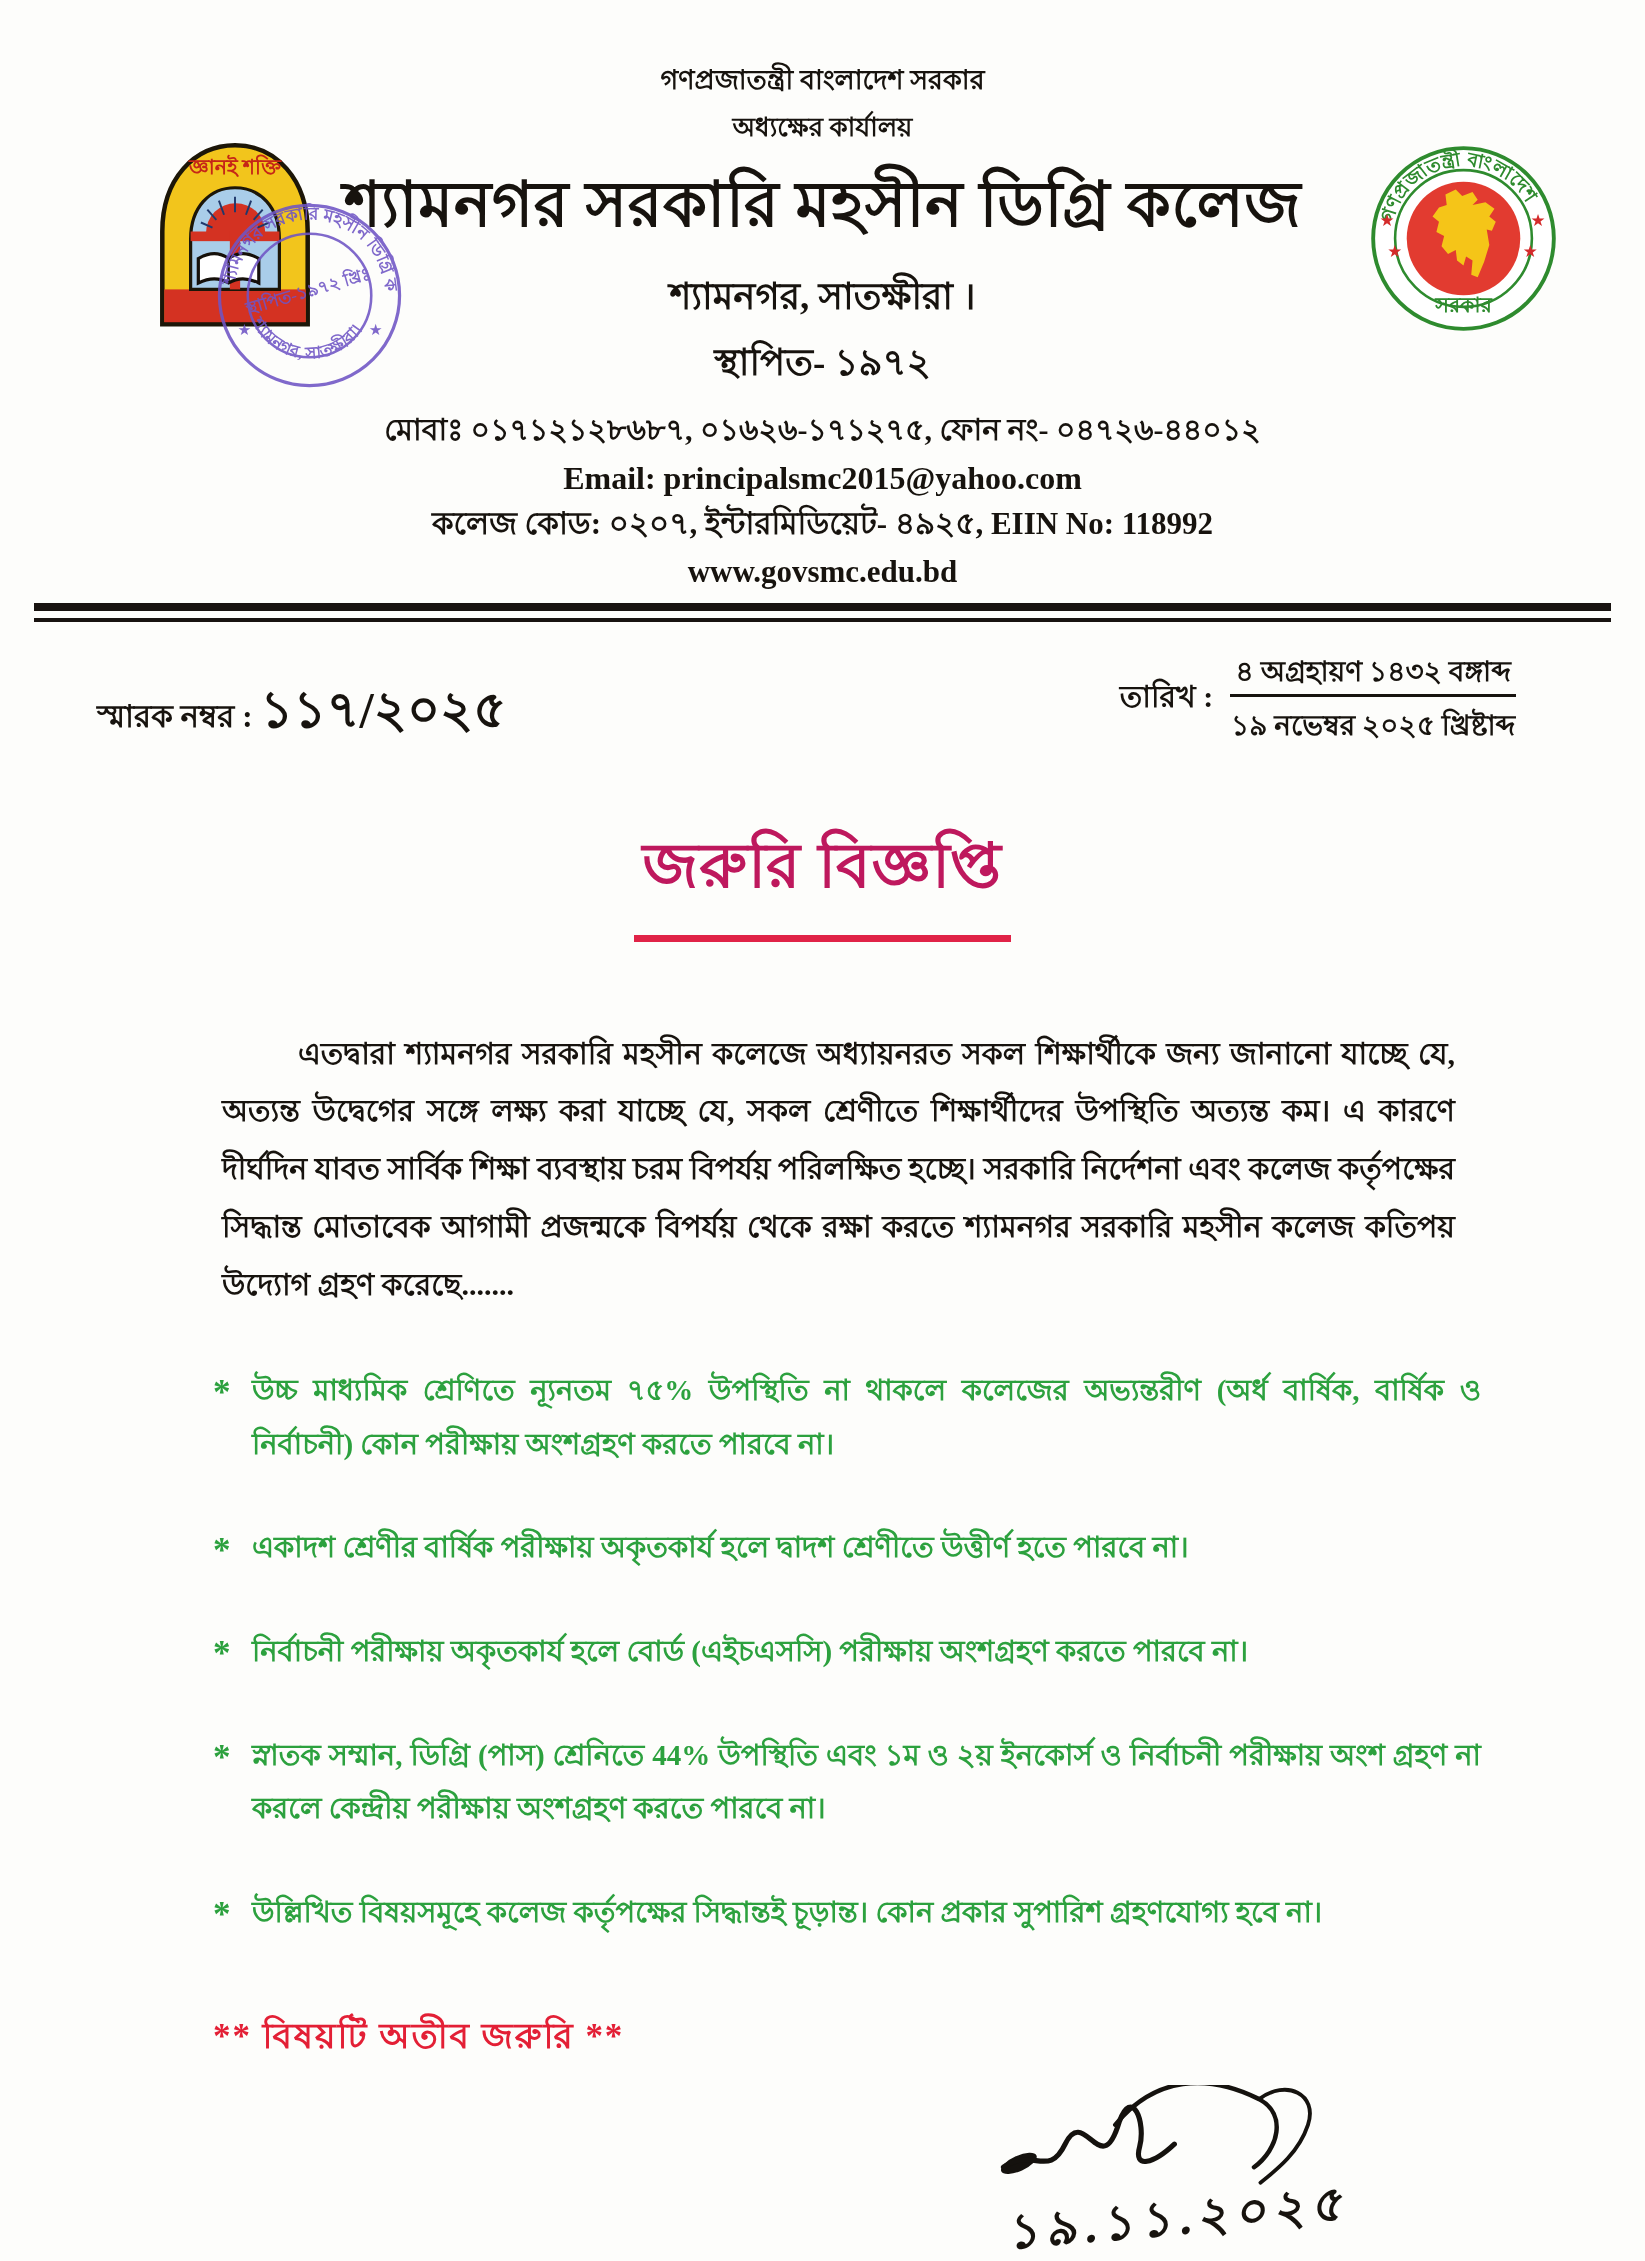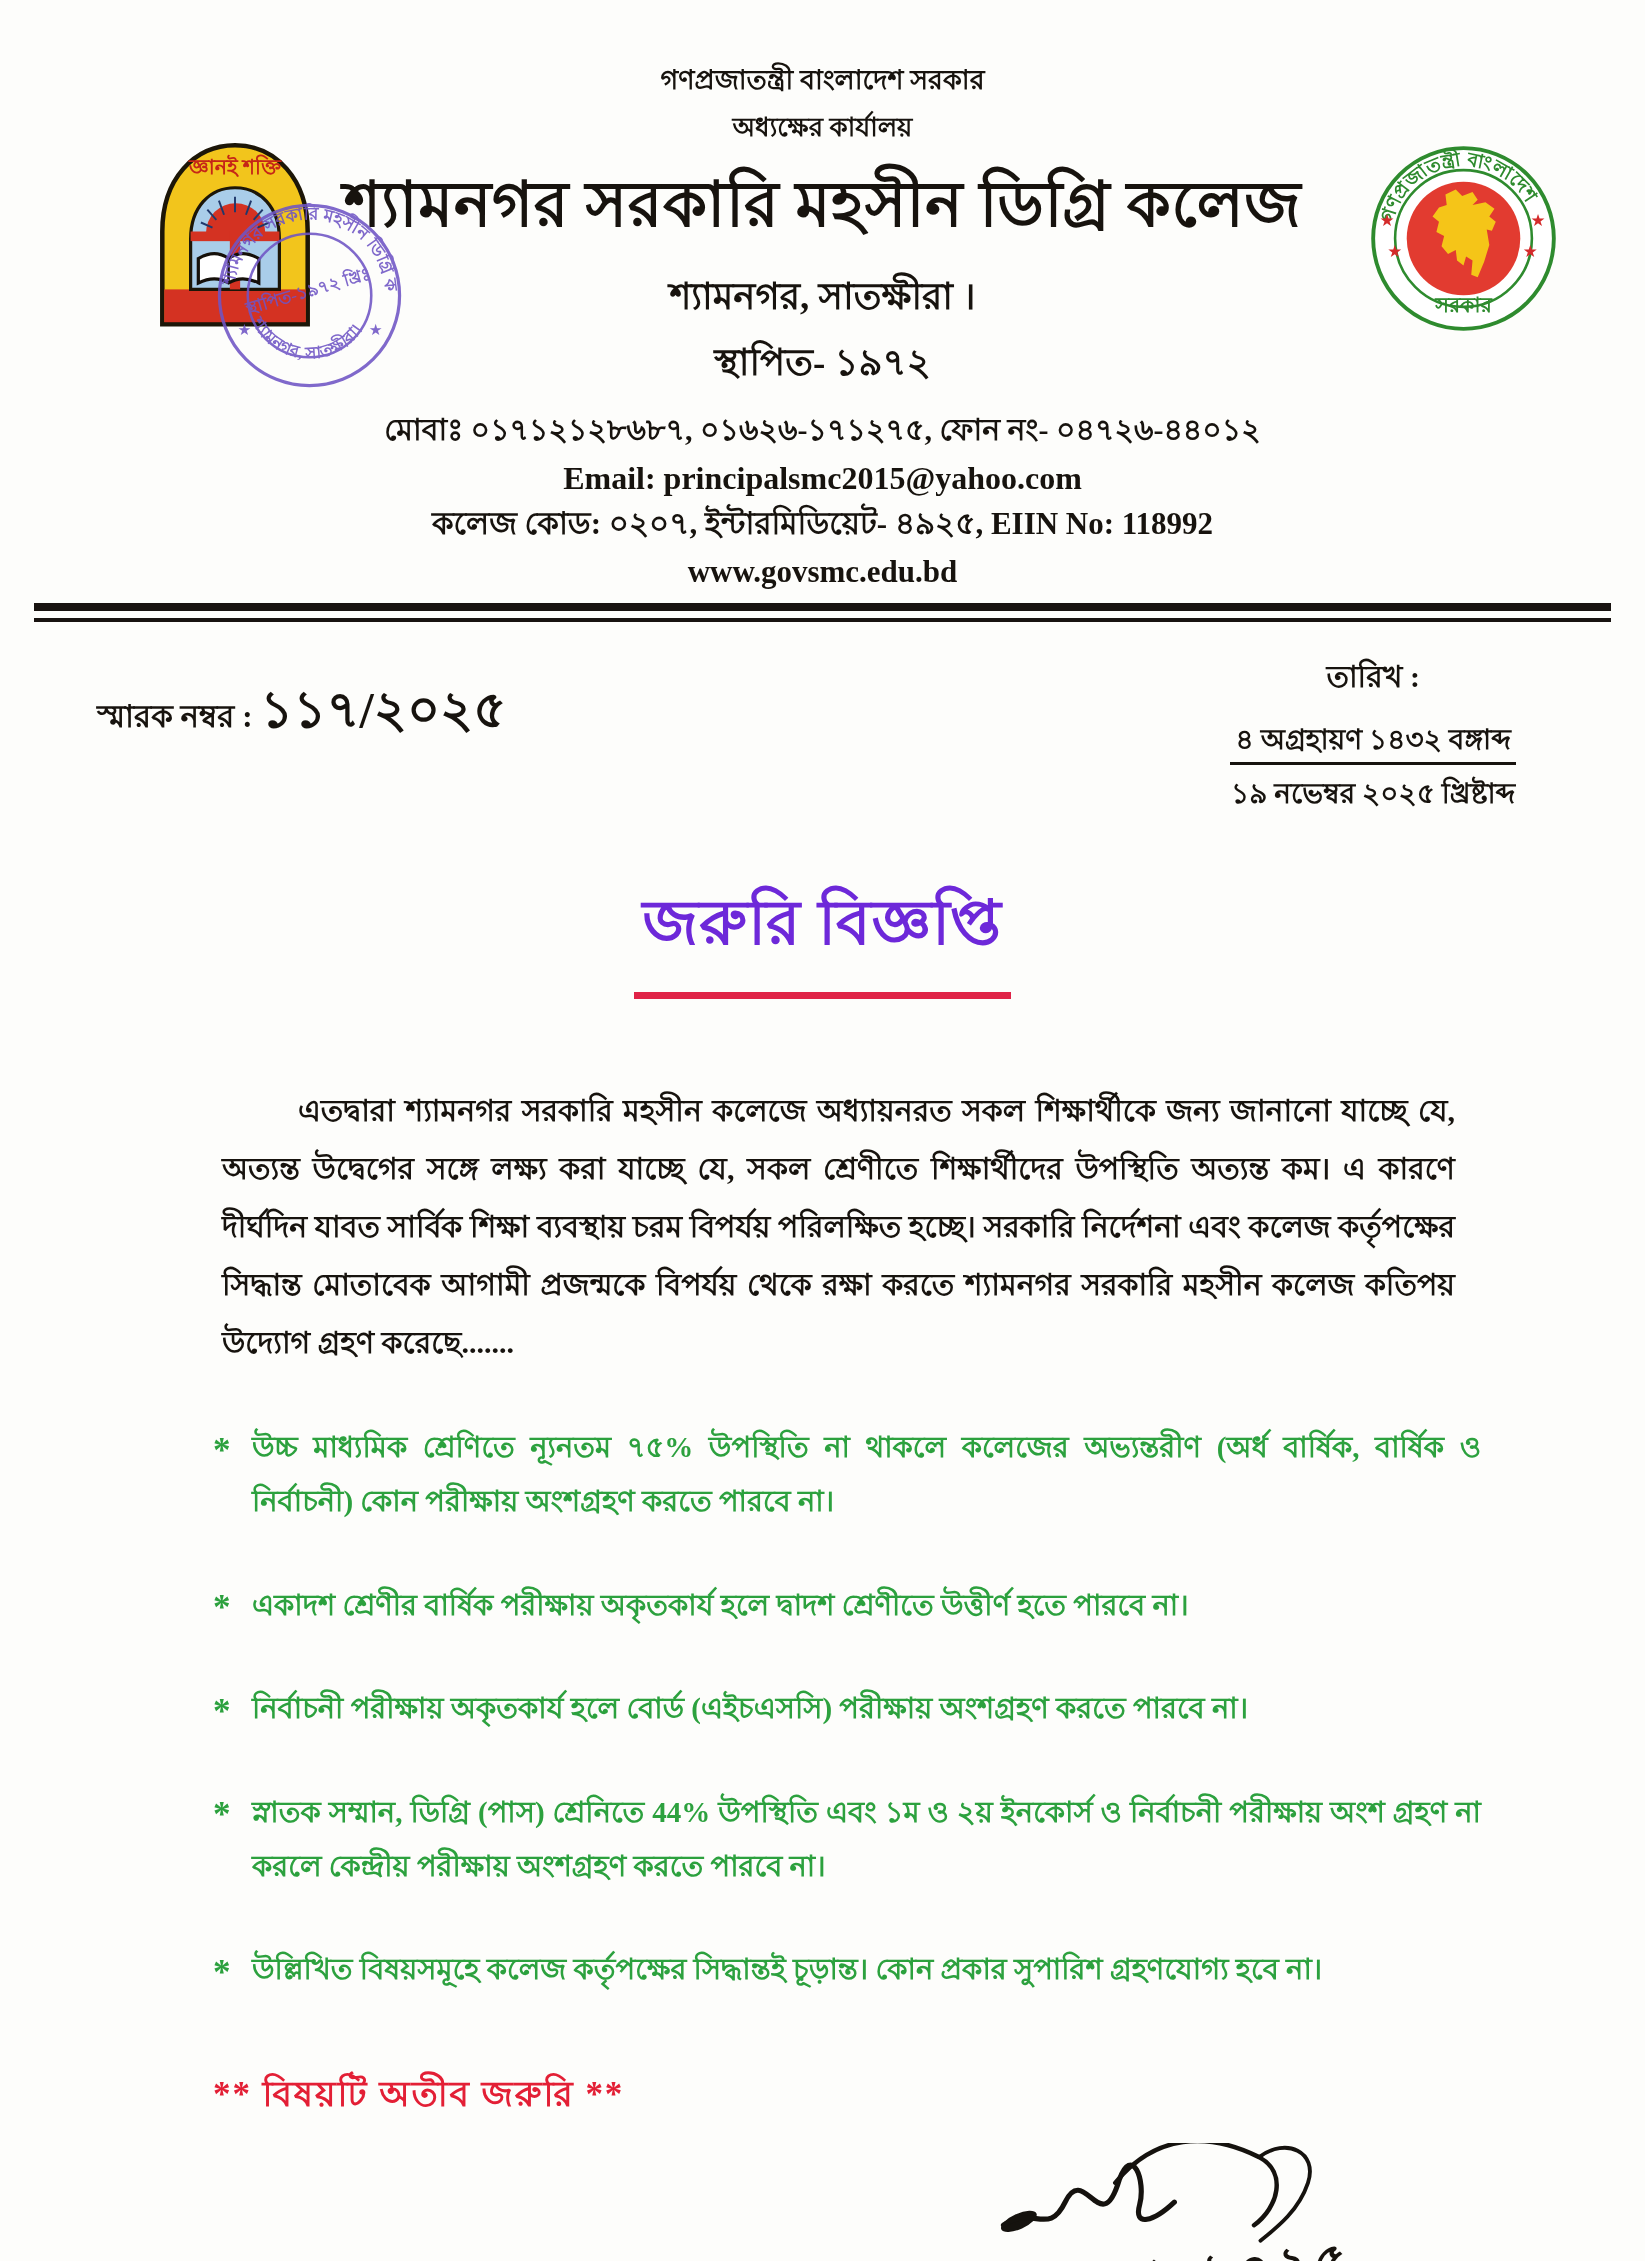--- a/index.html
+++ b/index.html
@@ -23,29 +23,29 @@
   .round-stamp{position:absolute; left:213px; top:199px; opacity:.88;}
   .govt-seal{position:absolute; left:1368px; top:143px;}
   
   .rule-wrap{margin:13px 34px 0 34px;}
   .rule1{height:8.4px; background:#181310;}
   .rule2{height:3.9px; background:#181310; margin-top:6.4px;}
   
   .meta{display:flex; justify-content:space-between; align-items:flex-start; padding:31px 129px 0 97px;}
   .memo{font-size:31px; font-weight:800; padding-top:18px;}
   .memo .memo-num{font-size:51px;}
-  .dateblock{display:flex; align-items:center; gap:17px;flex-direction:column;}
+  .dateblock{display:flex; align-items:center; gap:17px;}
   .date-label{font-size:30px; font-weight:800;}
   .date-stack{text-align:center; font-size:28px; font-weight:800; line-height:1.35;}
   .date-top{border-bottom:3.2px solid #17130e; padding:0 5.2px 3.9px 5.2px;}
   .date-bot{padding-top:10px;}
   
   .notice-title{margin-top:62px; text-align:center;}
   .notice-title span{
-    display:inline-block; font-size:62px; font-weight:800; color:#6d28d9;
+    display:inline-block; font-size:62px; font-weight:800; color:#be185d;
     border-bottom:7px solid #e02347; padding:0 9px 14px 9px; letter-spacing:1.3px;
   }
   
   .body-text{
     margin:83px 190px 0 222px; font-size:30px; font-weight:700;
     line-height:1.93; text-align:justify; text-indent:76px; color:#17130e;
   }
   
   .points{margin:50px 164px 0 213px; padding:0; list-style:none;}
   .point{

